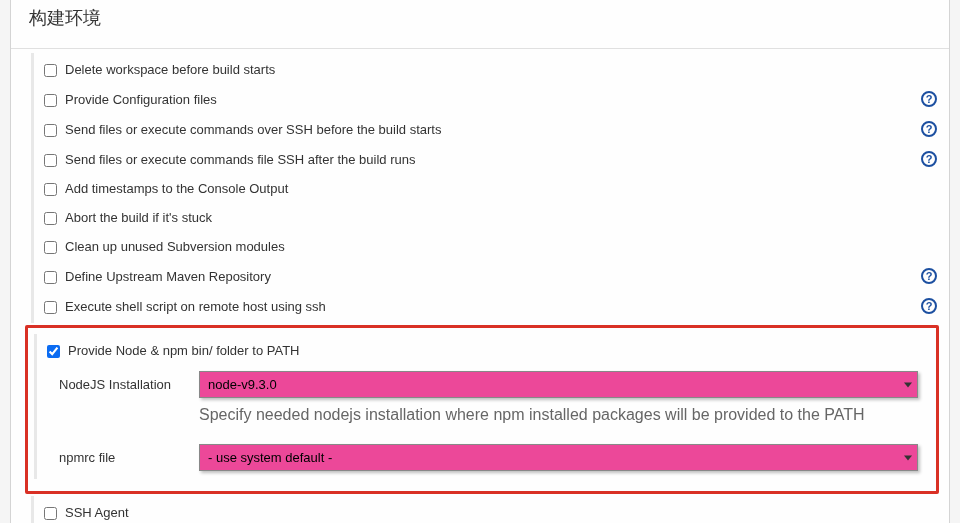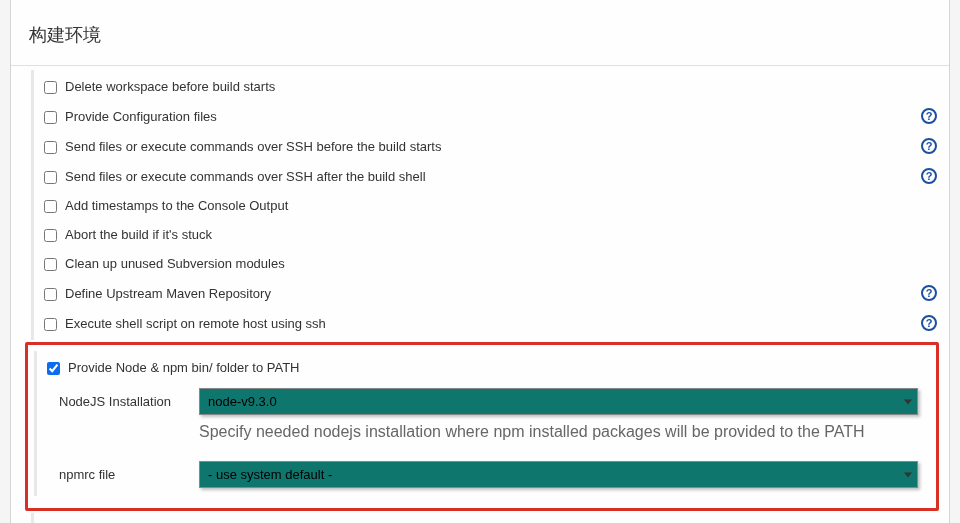--- a/index.html
+++ b/index.html
@@ -14,21 +14,21 @@
       width: 960px;
       height: 523px;
       overflow: hidden;
     }
     .outer-container {
       border-left: 1px solid #d4d4d4;
       border-right: 1px solid #d4d4d4;
       margin: 0 10px;
       height: 523px;
       background: #fefefe;
-      padding-top: 17px;
+      padding-top: 0;
     }
     .section-title {
       font-size: 18px;
       font-weight: normal;
       color: #333;
       padding: 6px 18px 18px 18px;
       border-bottom: 1px solid #e0e0e0;
       margin-bottom: 4px;
     }
     .block {
@@ -92,21 +92,21 @@
     .select-wrap {
       position: relative;
       display: block;
       width: 100%;
     }
     select {
       width: 100%;
       padding: 5px 22px 5px 8px;
       font-size: 13px;
       border: 1px solid #888;
-      background: #0f766e;
+      background: #ec4899;
       appearance: none;
       -webkit-appearance: none;
       box-shadow: 2px 2px 3px rgba(0,0,0,0.25);
     }
     .select-wrap::after {
       content: "";
       position: absolute;
       right: 6px;
       top: 50%;
       width: 0;
@@ -153,21 +153,21 @@
       <span class="help-icon">
         <svg viewBox="0 0 16 16">
             <circle cx="8" cy="8" r="7" fill="none" stroke="#1c4fa0" stroke-width="2"></circle>
             <text x="8" y="12" text-anchor="middle" font-size="11" font-weight="bold" fill="#1c4fa0">?</text>
           </svg>
       </span>
     </div>
 
     <div class="row">
       <input type="checkbox" style="">
-      <span>Send files or execute commands over SSH after the build shell</span>
+      <span>Send files or execute commands file SSH after the build runs</span>
       <span class="help-icon">
         <svg viewBox="0 0 16 16">
             <circle cx="8" cy="8" r="7" fill="none" stroke="#1c4fa0" stroke-width="2"></circle>
             <text x="8" y="12" text-anchor="middle" font-size="11" font-weight="bold" fill="#1c4fa0">?</text>
           </svg>
       </span>
     </div>
 
     <div class="row">
       <input type="checkbox" style="">

